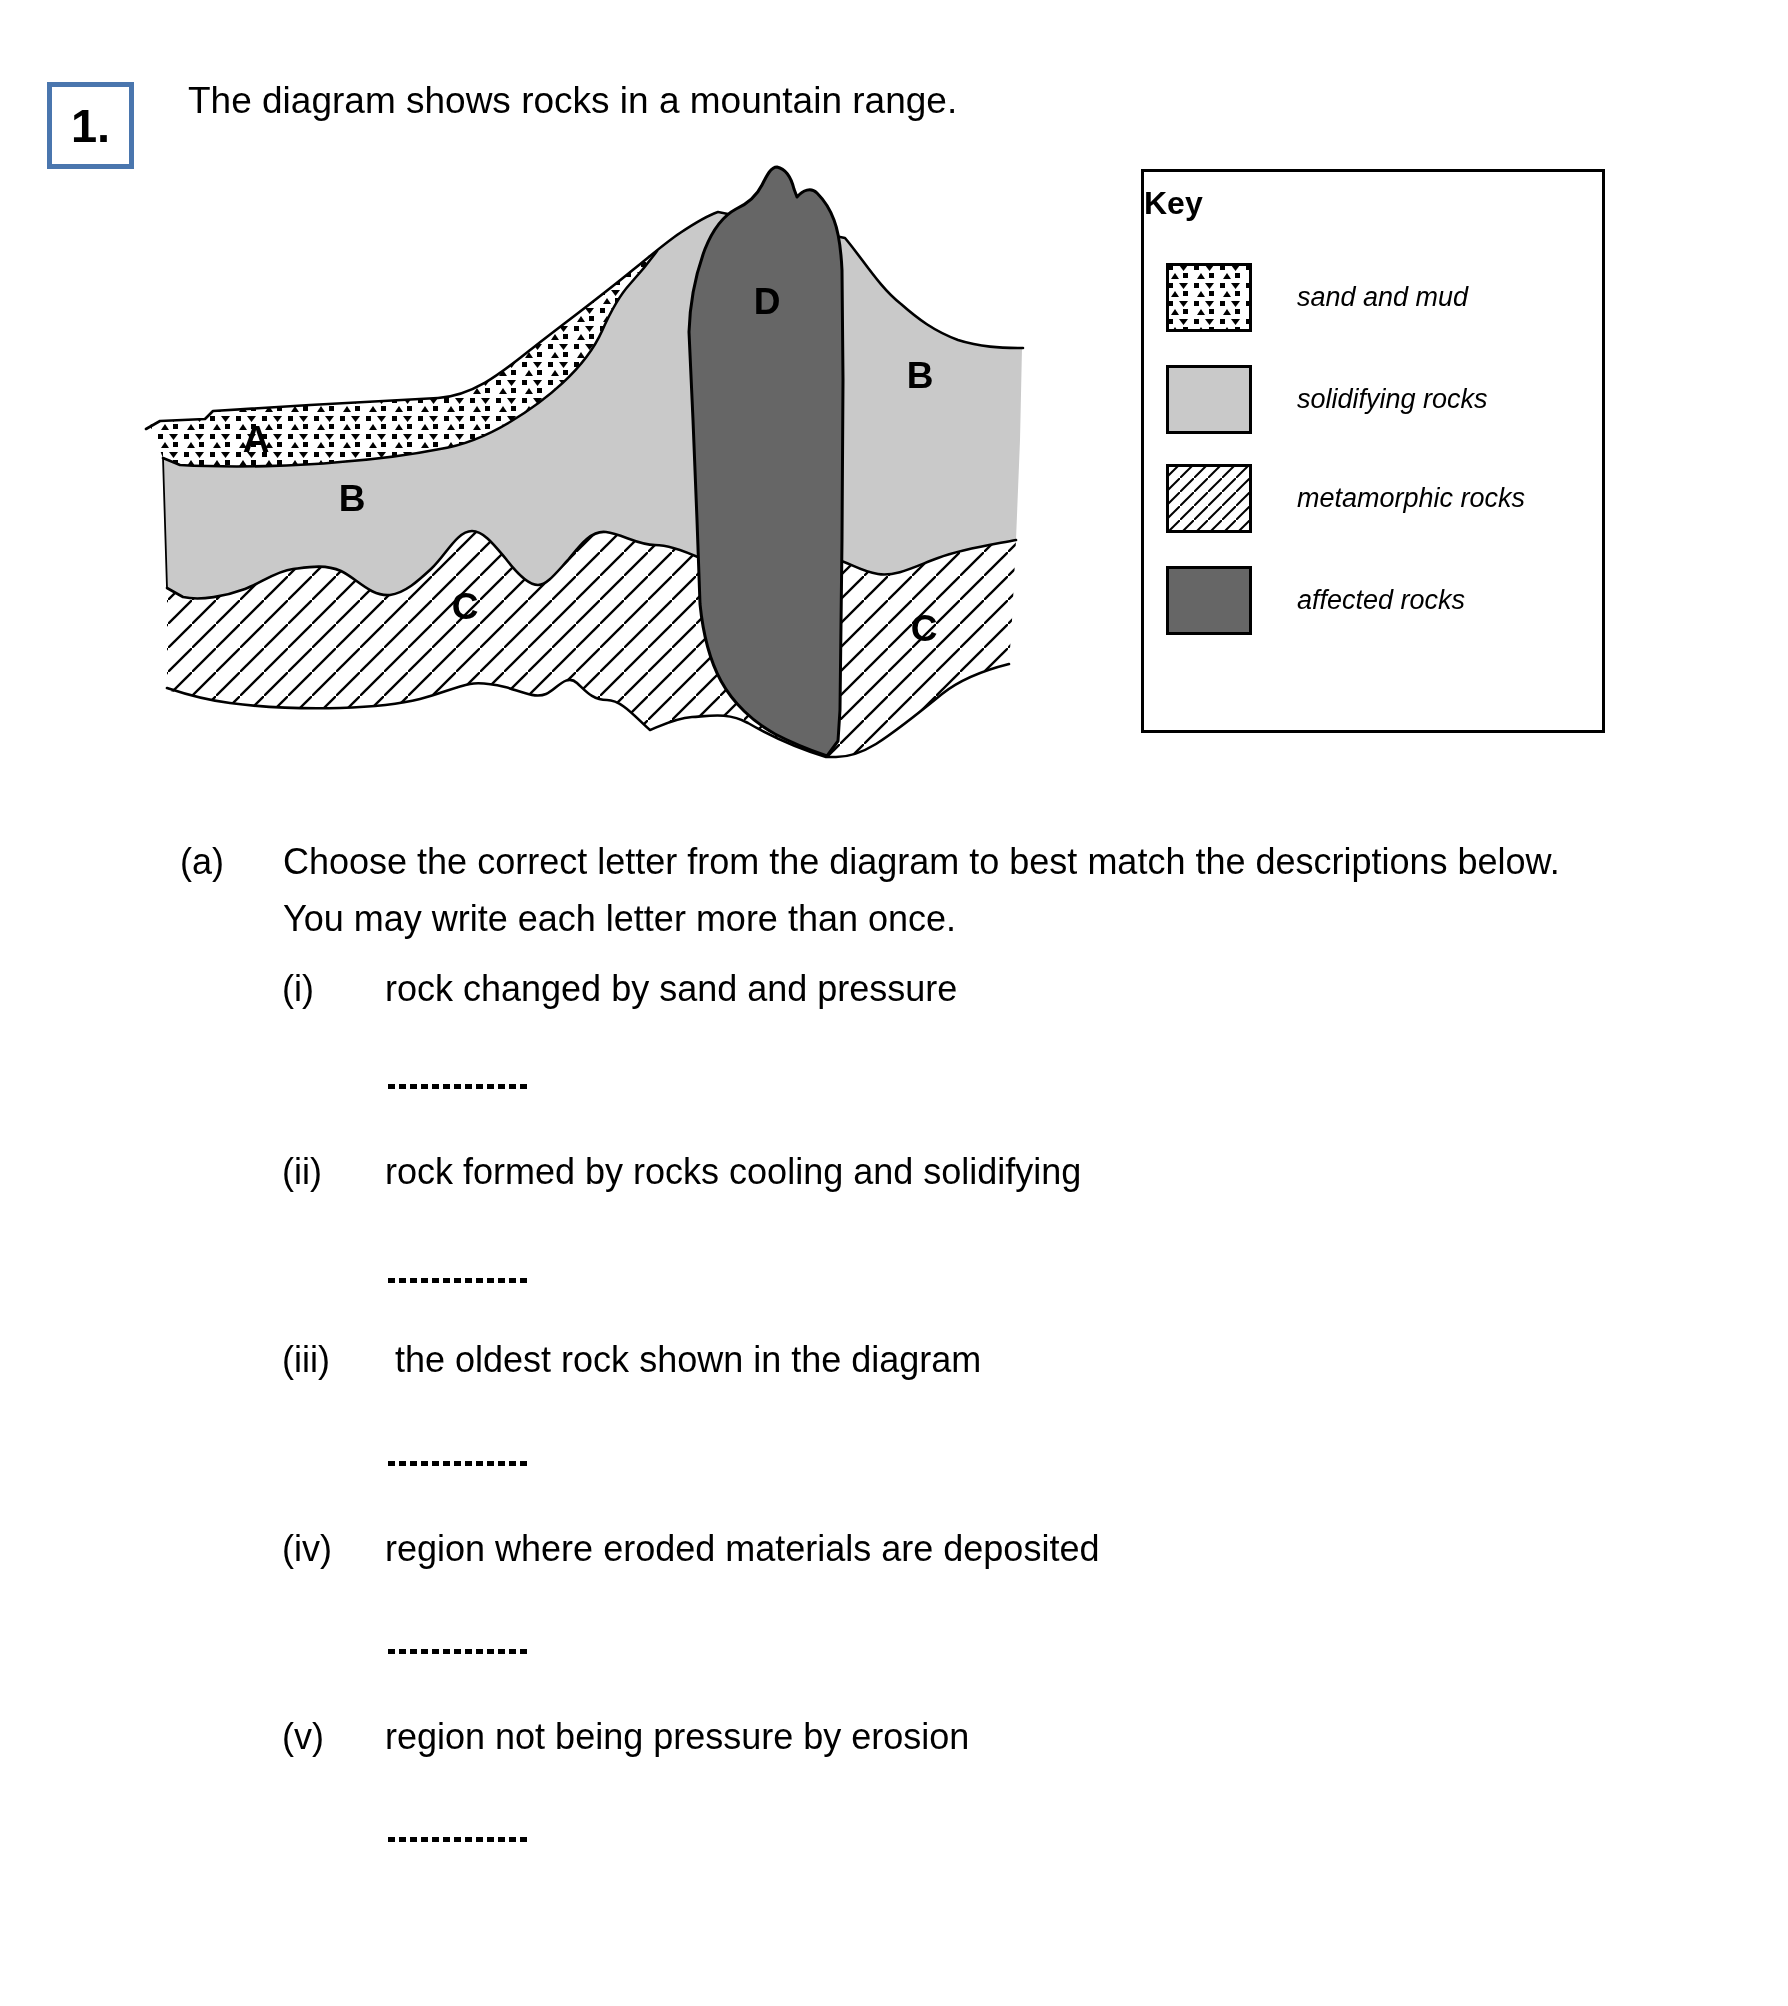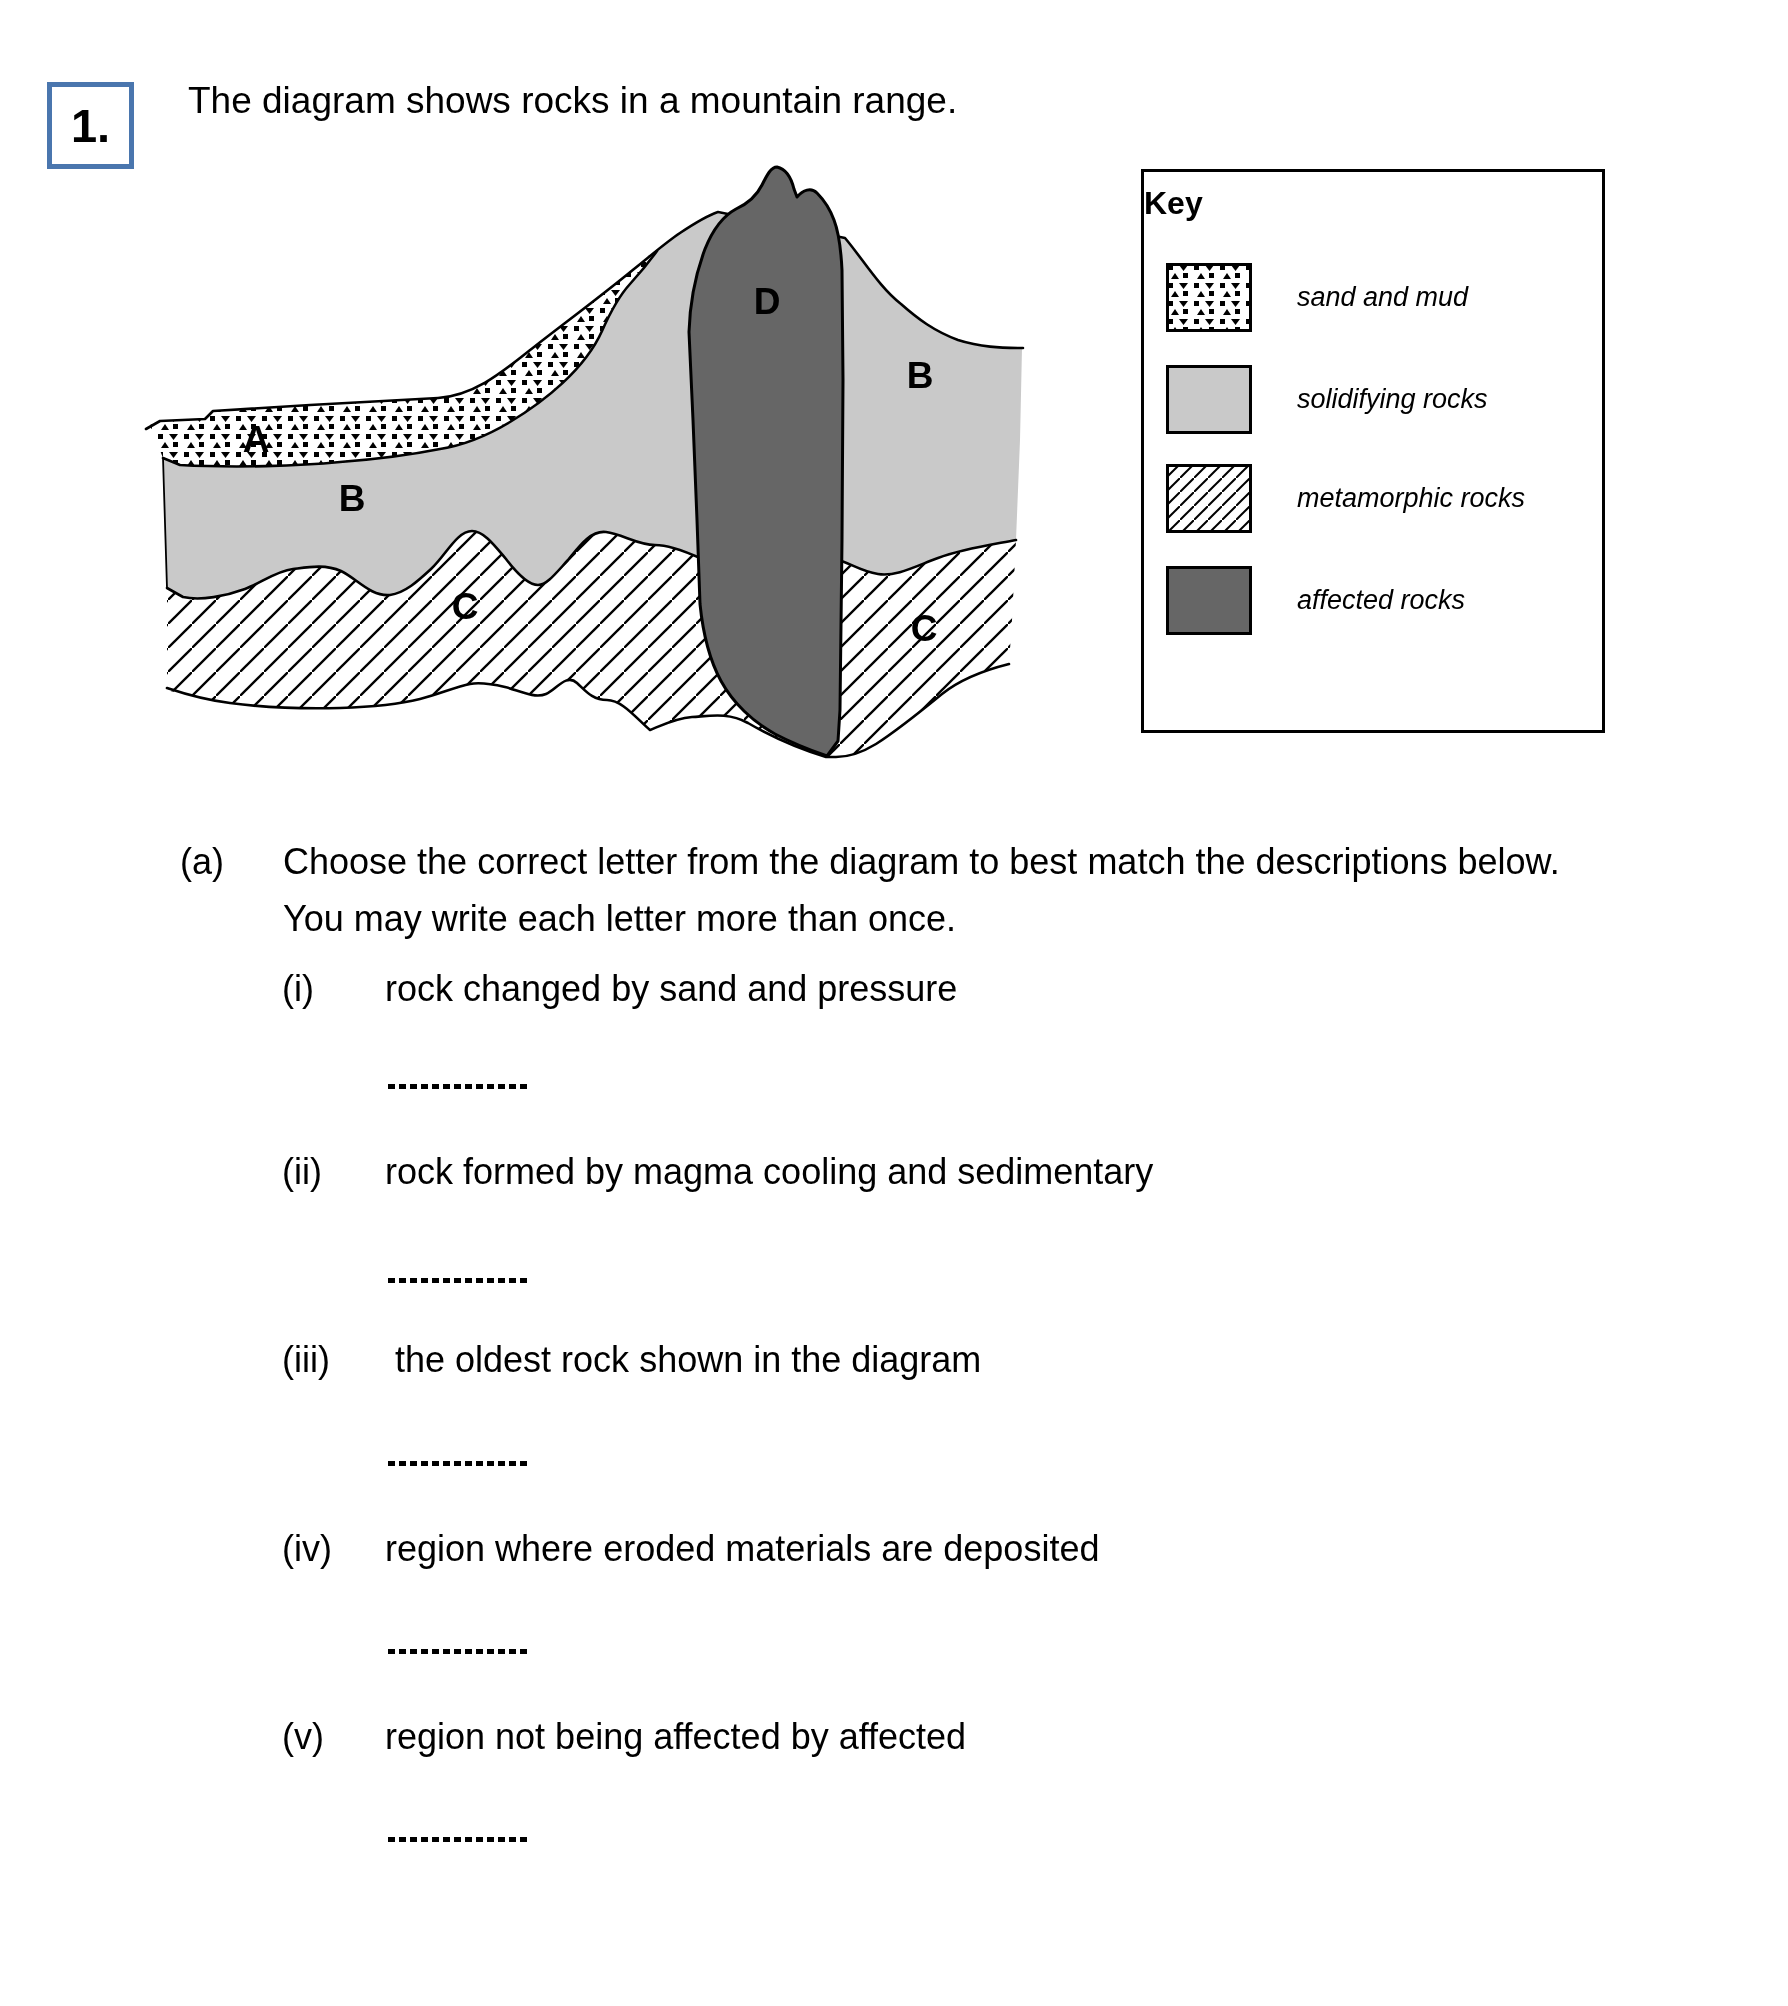--- a/index.html
+++ b/index.html
@@ -200,26 +200,26 @@
 
 <div id="pa-label" class="abs qtext">(a)</div>
 <div id="instr1" class="abs qtext">Choose the correct letter from the diagram to best match the descriptions below.</div>
 <div id="instr2" class="abs qtext">You may write each letter more than once.</div>
 
 <div class="abs qtext item-numeral" style="top:967px">(i)</div>
 <div class="abs qtext item-text" style="top:967px">rock changed by sand and pressure</div>
 <div class="abs answer-dots" style="top:1084px">.............</div>
 
 <div class="abs qtext item-numeral" style="top:1150px">(ii)</div>
-<div class="abs qtext item-text" style="top:1150px">rock formed by magma cooling and sedimentary</div>
+<div class="abs qtext item-text" style="top:1150px">rock formed by rocks cooling and solidifying</div>
 <div class="abs answer-dots" style="top:1278px">.............</div>
 
 <div class="abs qtext item-numeral" style="top:1338px">(iii)</div>
 <div class="abs qtext item-text" style="top:1338px;left:395px">the oldest rock shown in the diagram</div>
 <div class="abs answer-dots" style="top:1461px">.............</div>
 
 <div class="abs qtext item-numeral" style="top:1527px">(iv)</div>
 <div class="abs qtext item-text" style="top:1527px">region where eroded materials are deposited</div>
 <div class="abs answer-dots" style="top:1649px">.............</div>
 
 <div class="abs qtext item-numeral" style="top:1715px">(v)</div>
-<div class="abs qtext item-text" style="top:1715px">region not being affected by affected</div>
+<div class="abs qtext item-text" style="top:1715px">region not being pressure by erosion</div>
 <div class="abs answer-dots" style="top:1837px">.............</div>
 
 </body></html>

